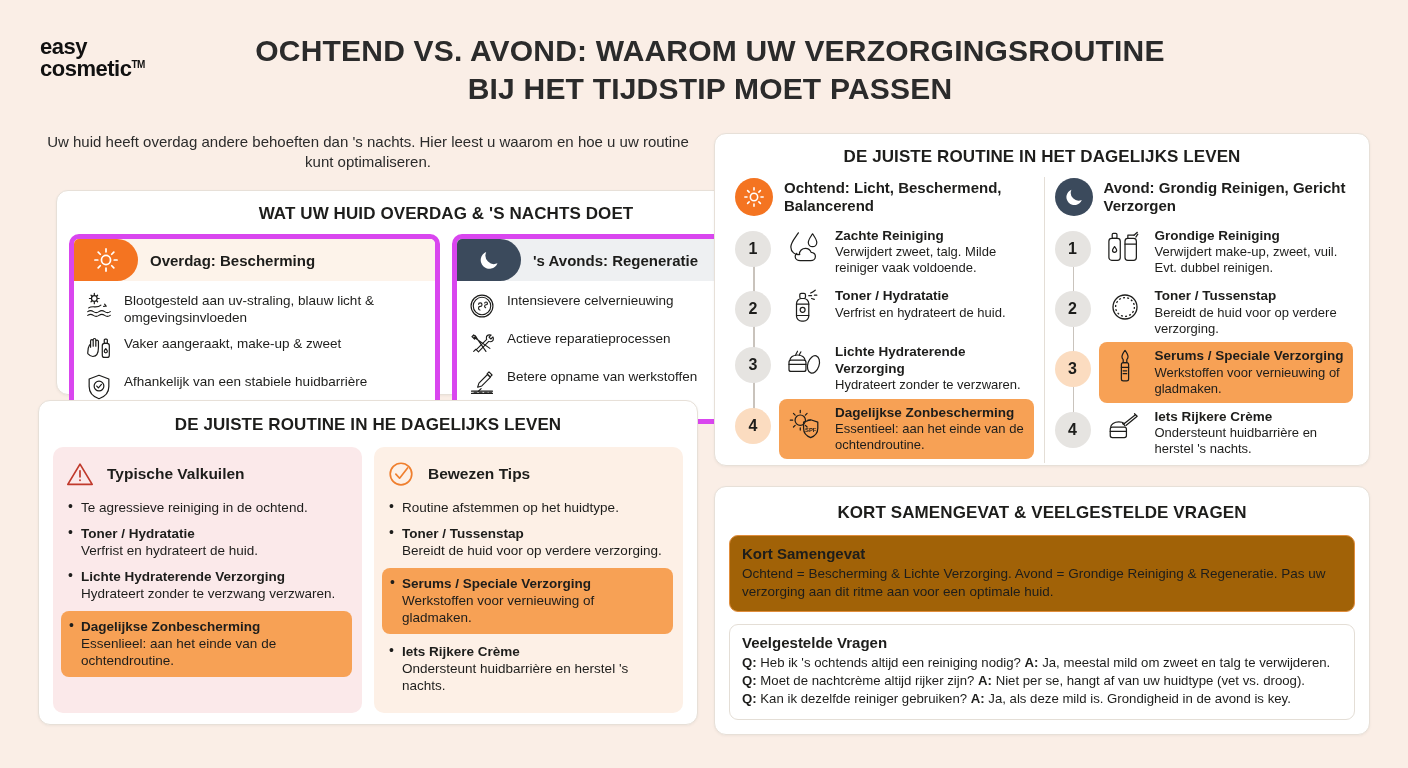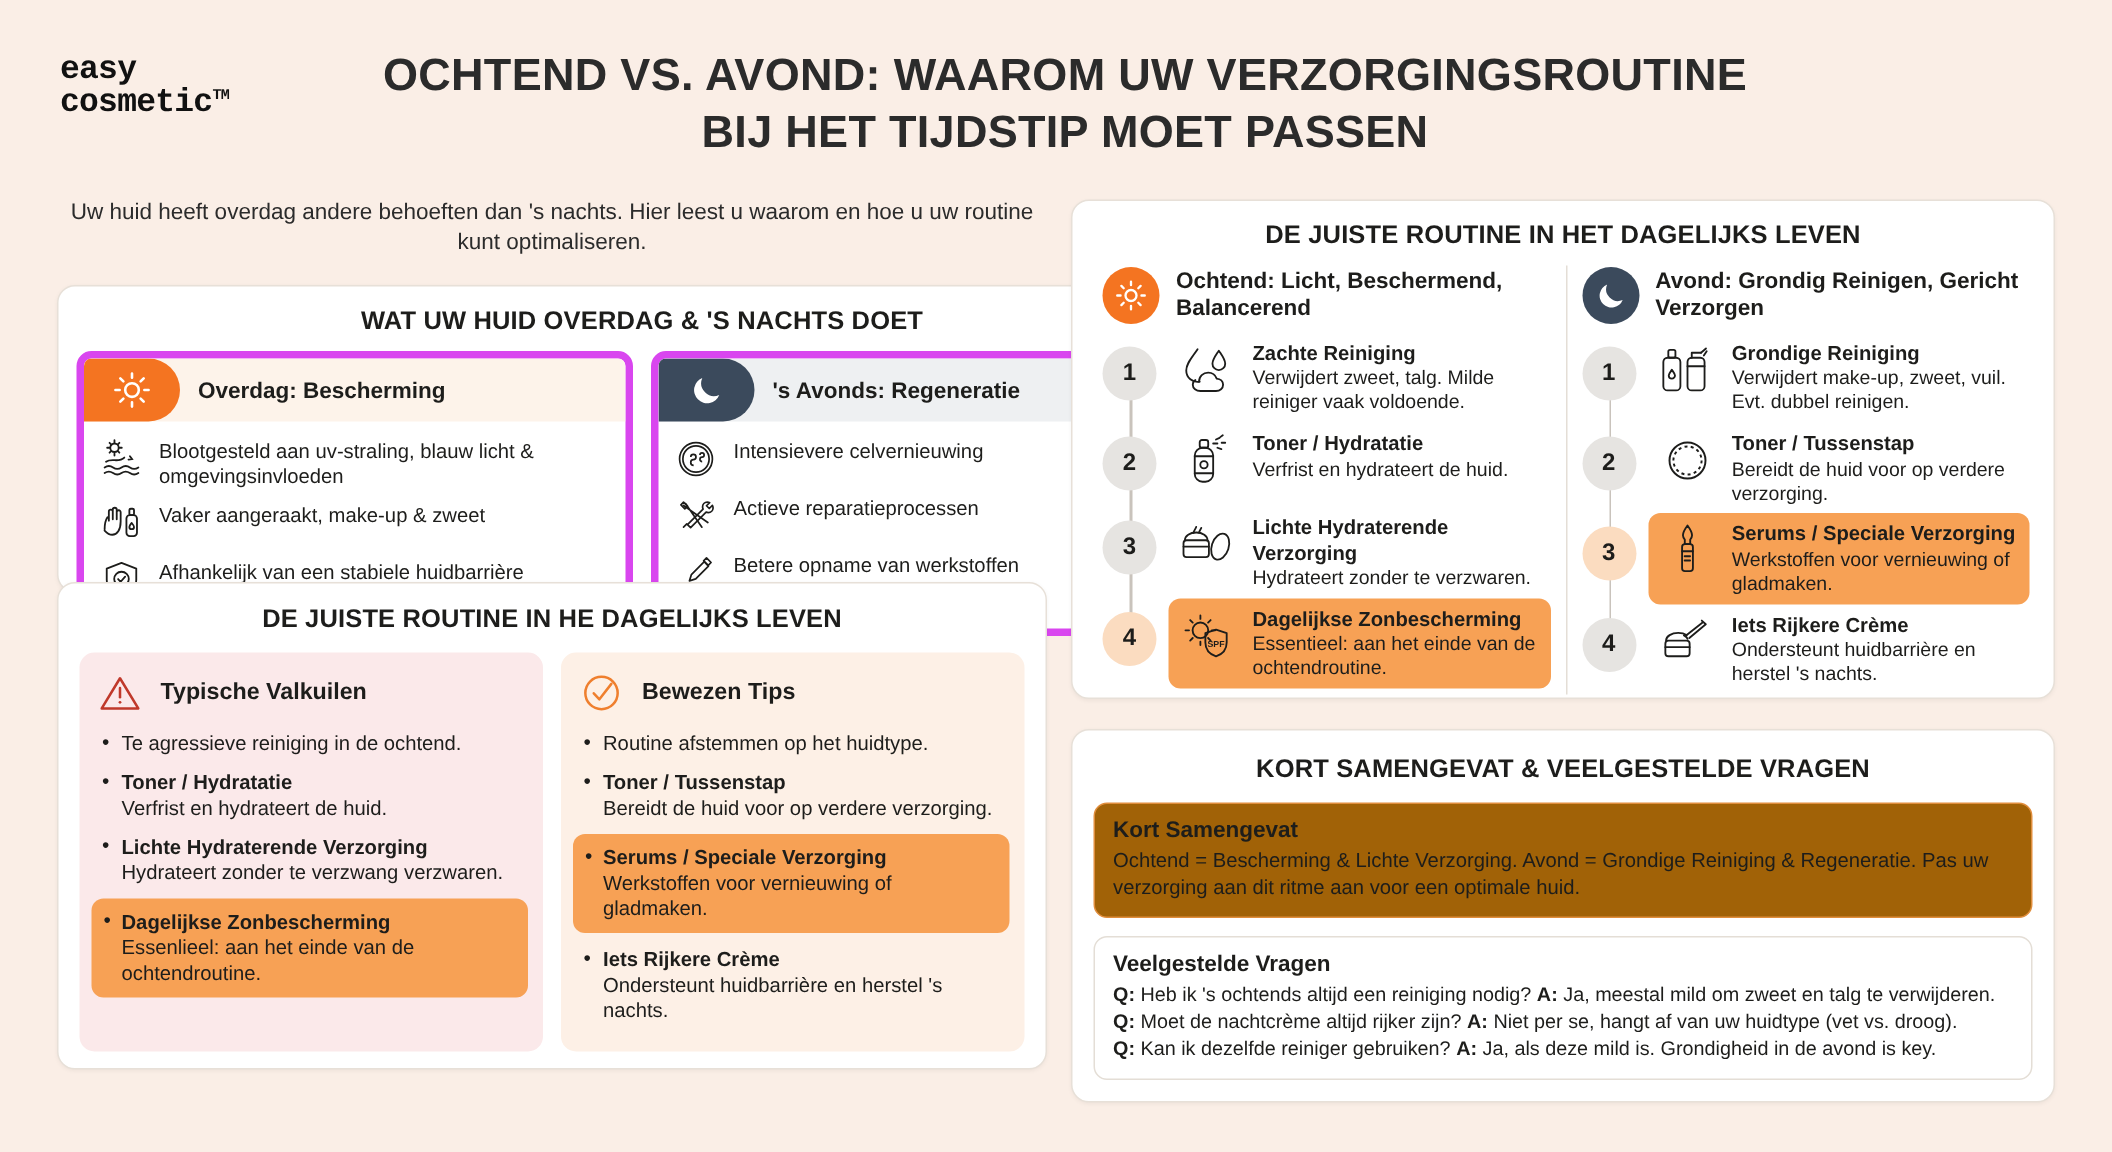--- a/index.html
+++ b/index.html
@@ -9,21 +9,21 @@
     font-family: "Liberation Sans", sans-serif;
     color: #1d1d1b;
     overflow: hidden;
   }
   .page { position: relative; width: 1408px; height: 768px; }
 
   
   .logo {
     position: absolute; left: 40px; top: 36px;
     font-weight: 800; font-size: 22px; line-height: 1.02;
-    letter-spacing: -0.5px; color: #111; font-family: Liberation Mono, monospace;
+    letter-spacing: -0.5px; color: #111;
   }
   .logo .tm { font-size: 10px; vertical-align: super; font-weight: 700; }
 
   .main-title {
     position: absolute; left: 250px; top: 32px; width: 920px;
     text-align: center; font-weight: 700; font-size: 30px;
     line-height: 1.25; letter-spacing: 0.2px; color: #2b2b2b;
   }
   .intro {
     position: absolute; left: 38px; top: 132px; width: 660px;
@@ -35,21 +35,21 @@
     position: absolute; background: #ffffff;
     border: 1px solid #e7e0d8; border-radius: 12px;
     box-shadow: 0 1px 3px rgba(0,0,0,.05);
   }
   .panel-title {
     text-align: center; font-weight: 700; font-size: 17px;
     letter-spacing: .1px; color: #1d1d1b;
   }
 
   
-  #panelA { left: 38px; top: 190px; width: 780px; height: 205px; }
+  #panelA { left: 56px; top: 190px; width: 780px; height: 205px; }
   #panelA .panel-title { margin-top: 13px; }
   .ab-row { display: flex; gap: 12px; padding: 10px 12px 0 12px; }
   .ab-card {
     flex: 1; border-radius: 10px; overflow: hidden;
     border: 5px solid #d946ef; background: #fff;
   }
   .ab-head { display: flex; align-items: center; height: 42px; }
   .ab-head .pill {
     width: 64px; height: 42px; display: flex; align-items: center; justify-content: center;
     border-radius: 0 22px 22px 0;
@@ -58,21 +58,21 @@
   .ab-head .pill.night { background: #3b4a5c; }
   .ab-head .ab-title { font-weight: 700; font-size: 15px; padding-left: 12px; }
   .ab-card.day .ab-head { background: #fdf3ea; }
   .ab-card.night .ab-head { background: #eef0f2; }
   .ab-body { padding: 9px 10px 10px 8px; }
   .ab-item { display: flex; align-items: flex-start; gap: 8px; margin-bottom: 6px; }
   .ab-ico { width: 34px; min-width: 34px; height: 32px; display: flex; align-items: center; justify-content: center; }
   .ab-txt { font-size: 13.5px; line-height: 1.25; padding-top: 3px; }
 
   
-  #panelB { left: 38px; top: 388px; width: 660px; height: 325px; }
+  #panelB { left: 38px; top: 400px; width: 660px; height: 325px; }
   #panelB .panel-title { margin-top: 14px; }
   .bt-row { display: flex; gap: 12px; padding: 12px 14px 0 14px; }
   .bt-card { flex: 1; border-radius: 10px; padding: 12px 12px 10px 12px; }
   .bt-card.pitfalls { background: #fbe9ea; }
   .bt-card.tips { background: #fdf0e6; }
   .bt-head { display: flex; align-items: center; gap: 12px; margin-bottom: 10px; }
   .bt-head h4 { font-size: 15.5px; font-weight: 700; }
   .bt-list { list-style: none; }
   .bt-list li { position: relative; padding-left: 16px; margin-bottom: 9px; font-size: 13.5px; line-height: 1.26; }
   .bt-list li::before { content: "•"; position: absolute; left: 3px; top: -1px; font-size: 14px; }

